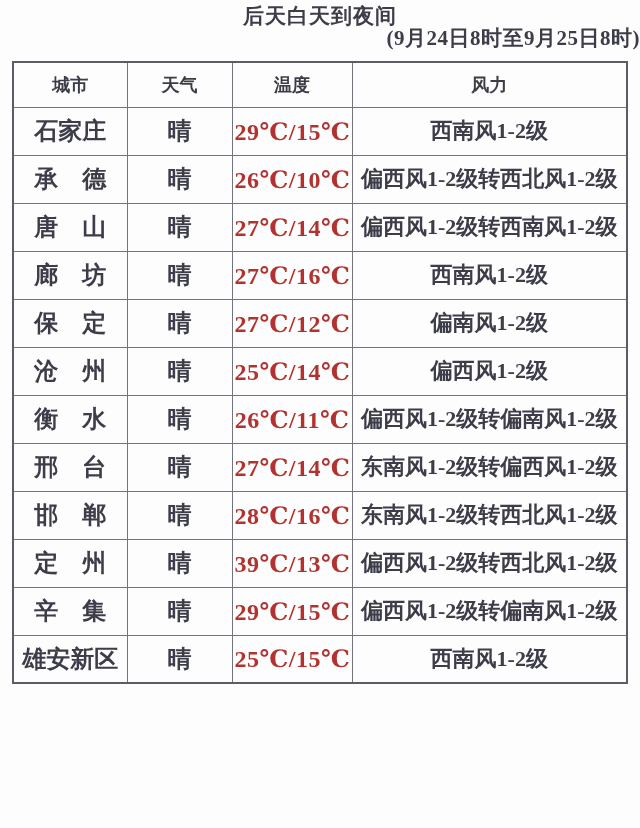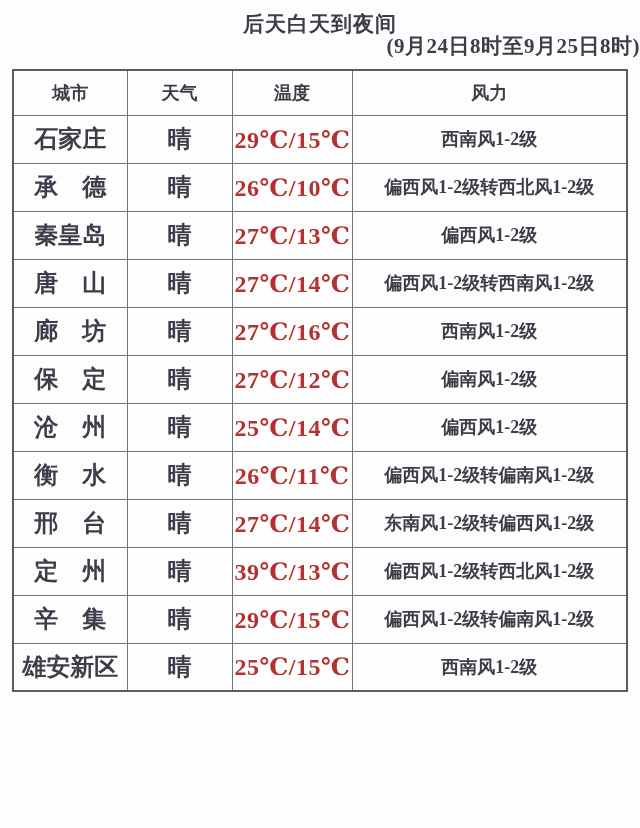--- a/index.html
+++ b/index.html
@@ -15,21 +15,21 @@
     width: 640px;
     height: 828px;
     background: var(--page-bg);
     font-family: "Liberation Serif", "DejaVu Serif", serif;
     color: var(--body-text);
     overflow: hidden;
   }
   .page {
     width: 640px;
     height: 828px;
-    padding-top: 13px;
+    padding-top: 5px;
   }
   .title-block { text-align: center; }
   .title {
     font-size: 21px;
     font-weight: 600;
     line-height: 22px;
     letter-spacing: 1px;
   }
   .subtitle {
     font-size: 21px;
@@ -64,21 +64,21 @@
     height: 48px;
     font-size: 24px;
     font-weight: 600;
     color: var(--body-text);
   }
   .forecast-table td.col-temp {
     color: var(--temp-color);
     letter-spacing: 0.5px;
   }
   .forecast-table td.col-wind {
-    font-size: 18px;
+    font-size: 22px;
   }
   col.c-city    { width: 114px; }
   col.c-weather { width: 105px; }
   col.c-temp    { width: 120px; }
   col.c-wind    { width: 275px; }
 </style>
 </head>
 <body>
 
 <div class="page">
@@ -110,26 +110,20 @@
           <td class="col-temp">29℃/15℃</td>
           <td class="col-wind">西南风1-2级</td>
         </tr>
         <tr>
           <td class="col-city">承　德</td>
           <td class="col-weather">晴</td>
           <td class="col-temp">26℃/10℃</td>
           <td class="col-wind">偏西风1-2级转西北风1-2级</td>
         </tr>
         <tr>
-          <td class="col-city">秦皇岛</td>
-          <td class="col-weather">晴</td>
-          <td class="col-temp">27℃/13℃</td>
-          <td class="col-wind">偏西风1-2级</td>
-        </tr>
-        <tr>
           <td class="col-city">唐　山</td>
           <td class="col-weather">晴</td>
           <td class="col-temp">27℃/14℃</td>
           <td class="col-wind">偏西风1-2级转西南风1-2级</td>
         </tr>
         <tr>
           <td class="col-city">廊　坊</td>
           <td class="col-weather">晴</td>
           <td class="col-temp">27℃/16℃</td>
           <td class="col-wind">西南风1-2级</td>
@@ -152,20 +146,26 @@
           <td class="col-temp">26℃/11℃</td>
           <td class="col-wind">偏西风1-2级转偏南风1-2级</td>
         </tr>
         <tr>
           <td class="col-city">邢　台</td>
           <td class="col-weather">晴</td>
           <td class="col-temp">27℃/14℃</td>
           <td class="col-wind">东南风1-2级转偏西风1-2级</td>
         </tr>
         <tr>
+          <td class="col-city">邯　郸</td>
+          <td class="col-weather">晴</td>
+          <td class="col-temp">28℃/16℃</td>
+          <td class="col-wind">东南风1-2级转西北风1-2级</td>
+        </tr>
+        <tr>
           <td class="col-city">定　州</td>
           <td class="col-weather">晴</td>
           <td class="col-temp">39℃/13℃</td>
           <td class="col-wind">偏西风1-2级转西北风1-2级</td>
         </tr>
         <tr>
           <td class="col-city">辛　集</td>
           <td class="col-weather">晴</td>
           <td class="col-temp">29℃/15℃</td>
           <td class="col-wind">偏西风1-2级转偏南风1-2级</td>

